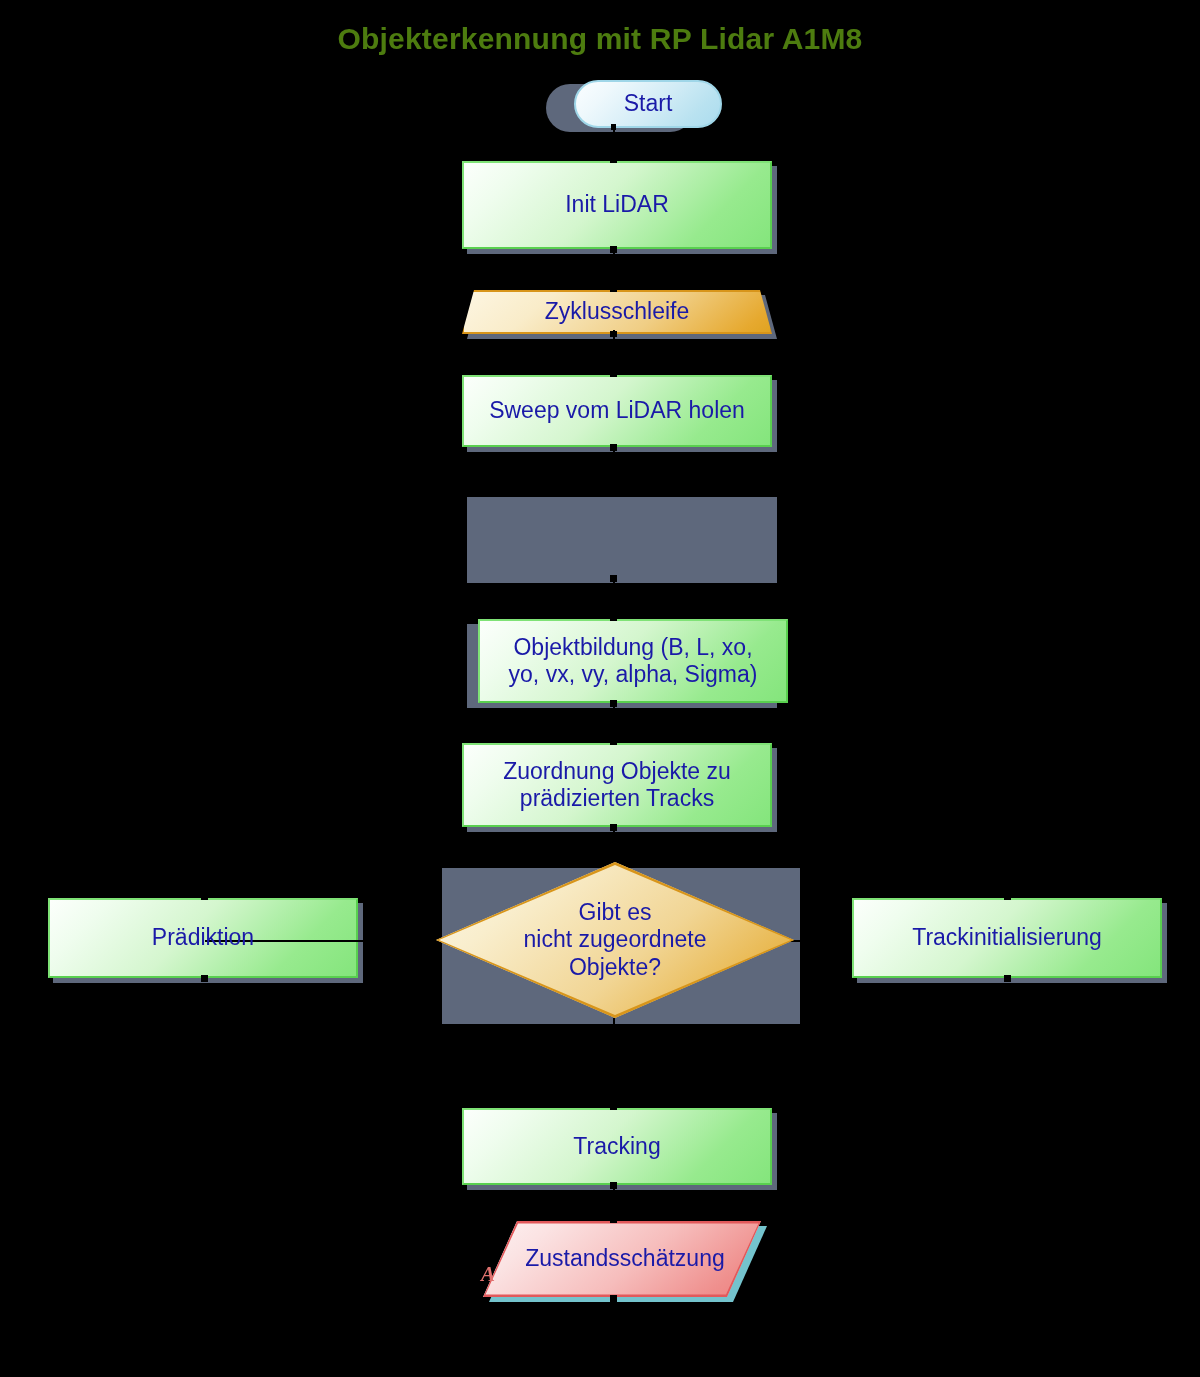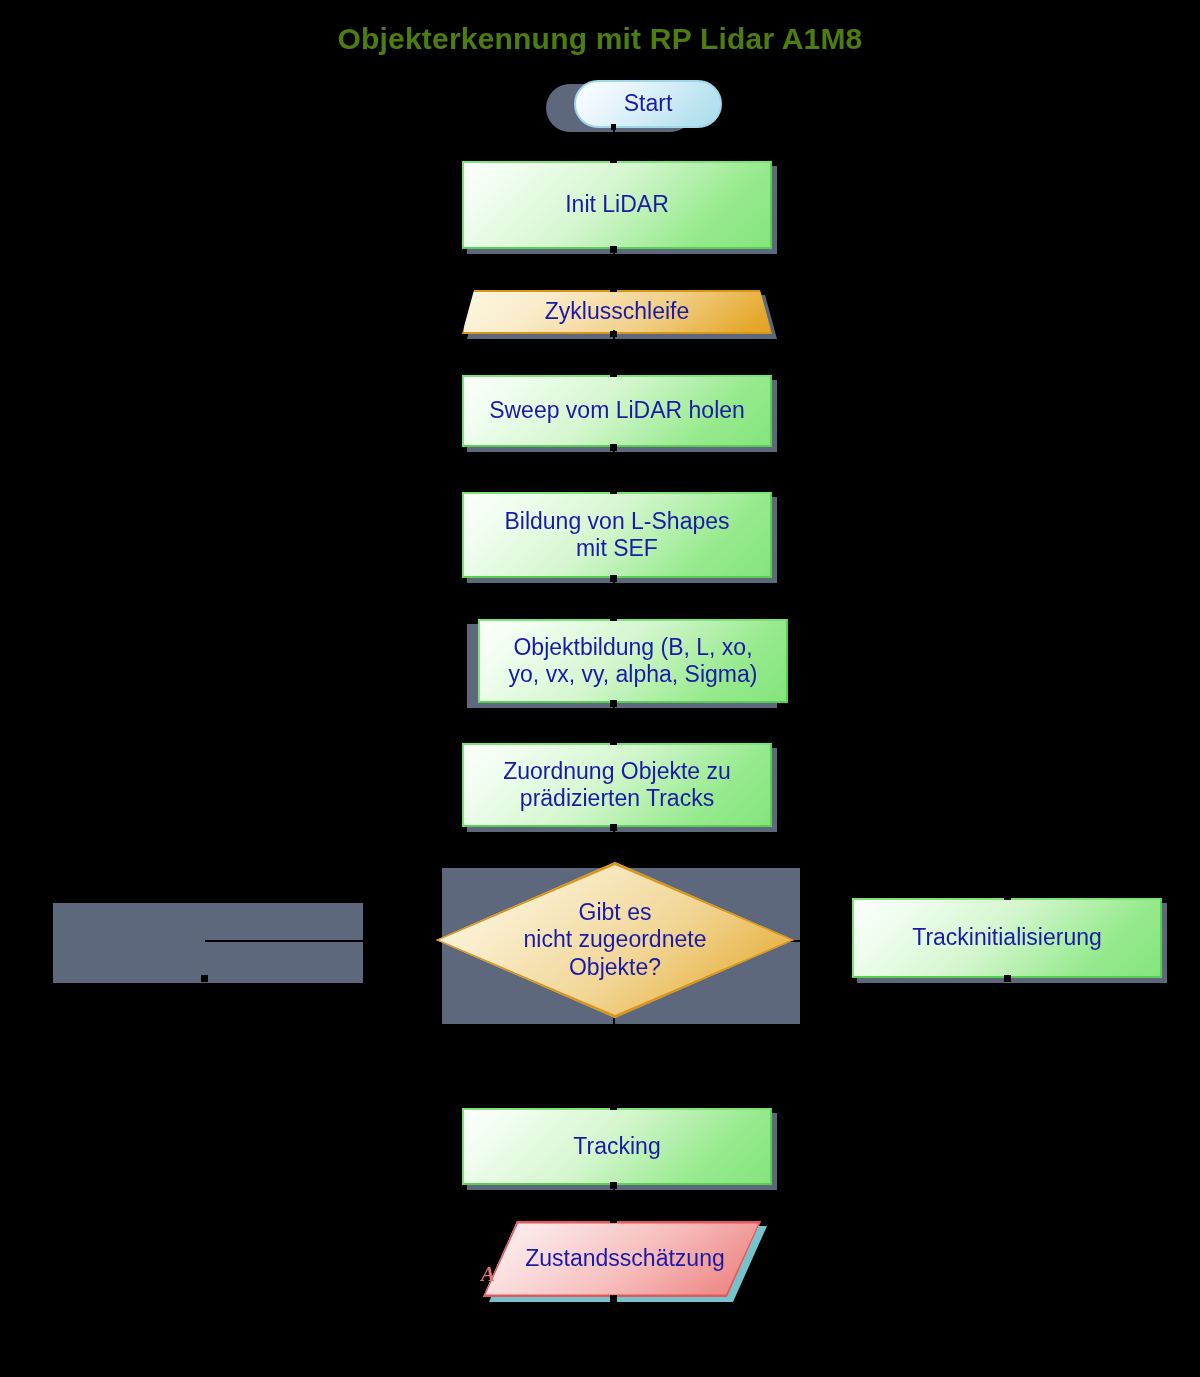--- a/index.html
+++ b/index.html
@@ -213,26 +213,20 @@
   <div class="stub" style="left:610px; top:331px; width:7px; height:6px;"></div>
 
   <div class="shadow" style="left:467px; top:380px; width:310px; height:72px;"></div>
   <div class="node process" style="left:462px; top:375px; width:310px; height:72px;">
     <span class="label">Sweep vom LiDAR holen</span>
   </div>
   <div class="stub" style="left:610px; top:371px; width:7px; height:6px;"></div>
   <div class="stub" style="left:610px; top:444px; width:7px; height:7px;"></div>
 
   <div class="shadow" style="left:467px; top:497px; width:310px; height:86px;"></div>
-  <div class="node process" style="left:462px; top:492px; width:310px; height:86px;">
-    <span class="label">
-      <span>Bildung von L-Shapes</span><br>
-      <span>mit SEF</span>
-    </span>
-  </div>
   <div class="stub" style="left:610px; top:488px; width:7px; height:6px;"></div>
   <div class="stub" style="left:610px; top:575px; width:7px; height:7px;"></div>
 
   <div class="shadow" style="left:467px; top:624px; width:310px; height:84px;"></div>
   <div class="node process" style="left:462px; top:619px; width:310px; height:84px;margin-left:16px;">
     <span class="label">
       <span>Objektbildung (B, L, xo,</span><br>
       <span>yo, vx, vy, alpha, Sigma)</span>
     </span>
   </div>
@@ -254,20 +248,23 @@
     <div class="diamond-fill"></div>
     <div class="diamond-edge"></div>
     <span class="label">
       <span>Gibt es</span><br>
       <span>nicht zugeordnete</span><br>
       <span>Objekte?</span>
     </span>
   </div>
 
   <div class="shadow" style="left:53px; top:903px; width:310px; height:80px;"></div>
+  <div class="node process" style="left:48px; top:898px; width:310px; height:80px;">
+    <span class="label">Prädiktion</span>
+  </div>
   <div class="stub" style="left:201px; top:894px; width:7px; height:6px;"></div>
   <div class="stub" style="left:201px; top:975px; width:7px; height:7px;"></div>
 
   <div class="shadow" style="left:857px; top:903px; width:310px; height:80px;"></div>
   <div class="node process" style="left:852px; top:898px; width:310px; height:80px;">
     <span class="label">Trackinitialisierung</span>
   </div>
   <div class="stub" style="left:1004px; top:894px; width:7px; height:6px;"></div>
   <div class="stub" style="left:1004px; top:975px; width:7px; height:7px;"></div>
 

